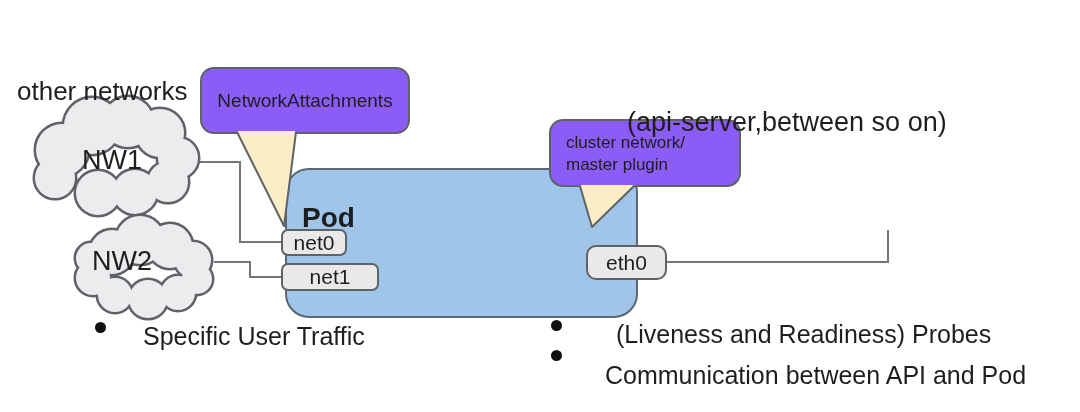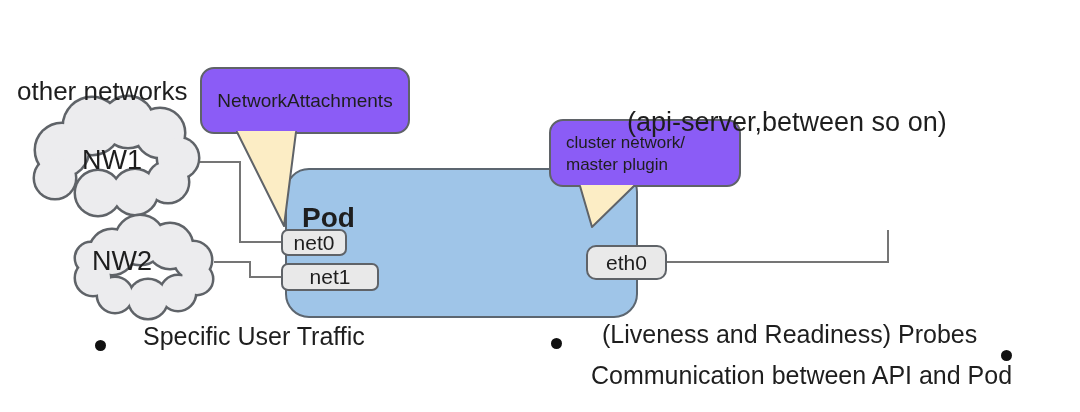--- a/index.html
+++ b/index.html
@@ -61,35 +61,35 @@
   #iface-eth0 { left: 554px; top: 245px; width: 81px; height: 35px; border-radius: 10px; margin-left: 32px; }
   .txt { position: absolute; z-index: 6; white-space: pre; margin-top: 16px; }
   #other-networks { left: 17px; top: 60px; font-size: 26px; }
   #k8s-servers { left: 627px; top: 24px; font-size: 27px; line-height: 33px; }
   #pod-label { left: 302px; top: 186px; font-size: 28px; z-index: 3; font-weight: bold; }
   .cloud-label { position: absolute; z-index: 6; font-size: 27px; transform: translate(-50%, -50%); }
   #nw1-label { left: 112px; top: 160px; }
   #nw2-label { left: 122px; top: 261px; }
   .bullet-row {
     position: absolute;
-    display: flex; align-items: flex-end;
+    display: flex; align-items: flex-start;
     font-size: 25px;
     z-index: 6;
   }
   .bullet-dot {
     width: 11px; height: 11px;
     background: #111111;
     border-radius: 50%;
     flex: 0 0 auto;
   }
   #bullet-left { left: 95px; top: 322px; }
   #bullet-left .bullet-label { margin-left: 37px; }
   #bullet-right-1 { left: 551px; top: 320px; }
   #bullet-right-2 { left: 551px; top: 350px; flex-direction: column; }
-  #bullet-right-1 .bullet-label, #bullet-right-2 .bullet-label { margin-left: 40px; }
+  #bullet-right-1 .bullet-label, #bullet-right-2 .bullet-label { margin-left: 54px; }
 </style>
 </head>
 <body>
 
 <div id="canvas">
 
   <svg class="layer" id="base-layer">
 
     <g stroke="#757575" stroke-width="2" fill="none">
       <polyline points="196,162 240,162 240,242 283,242"></polyline>

